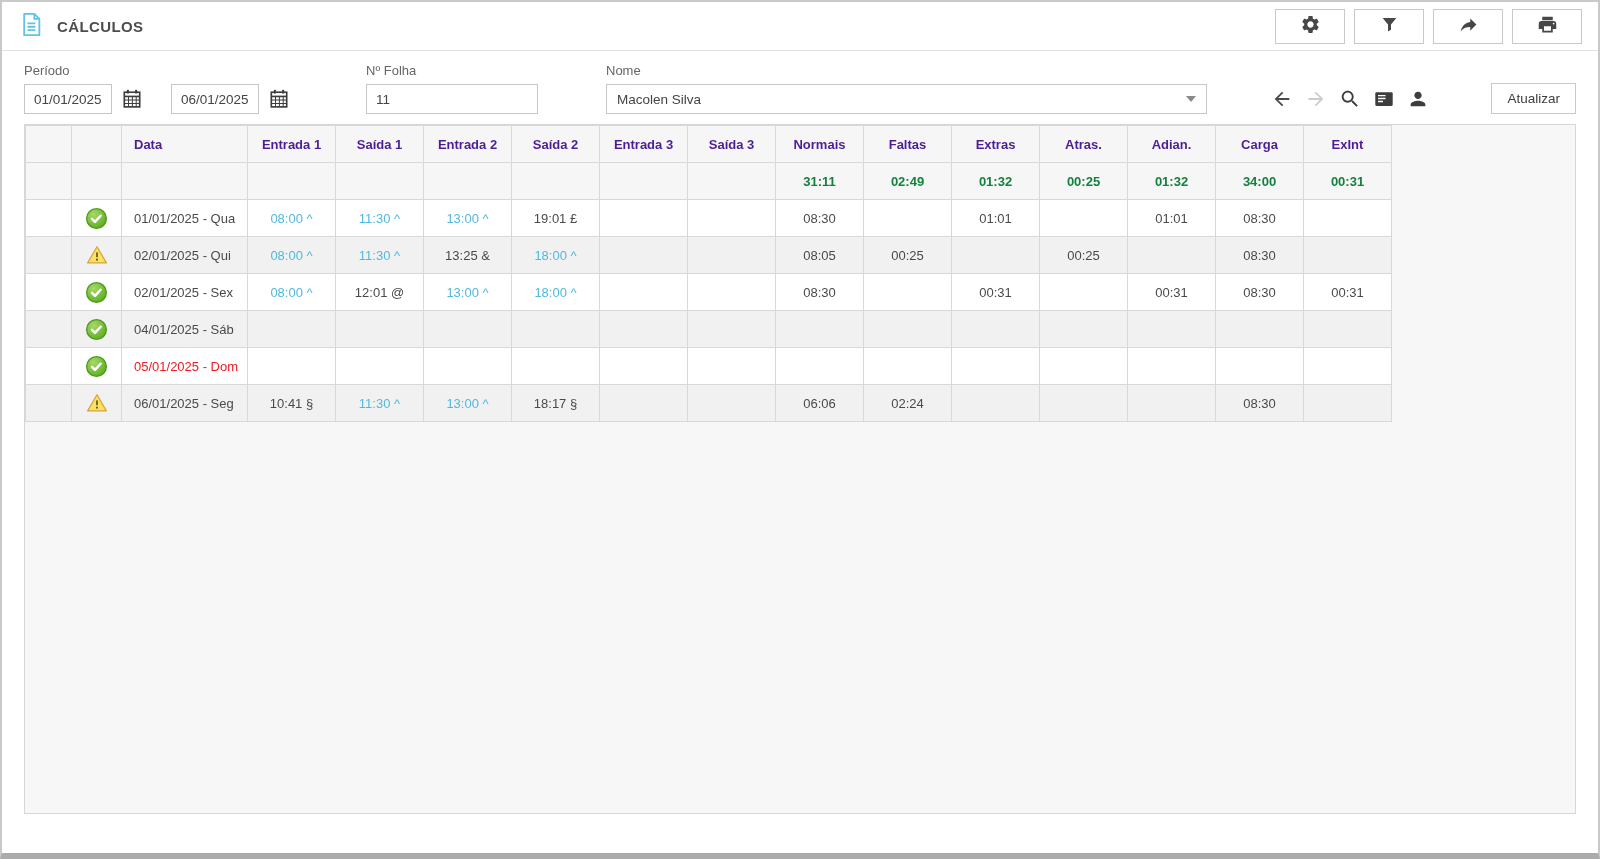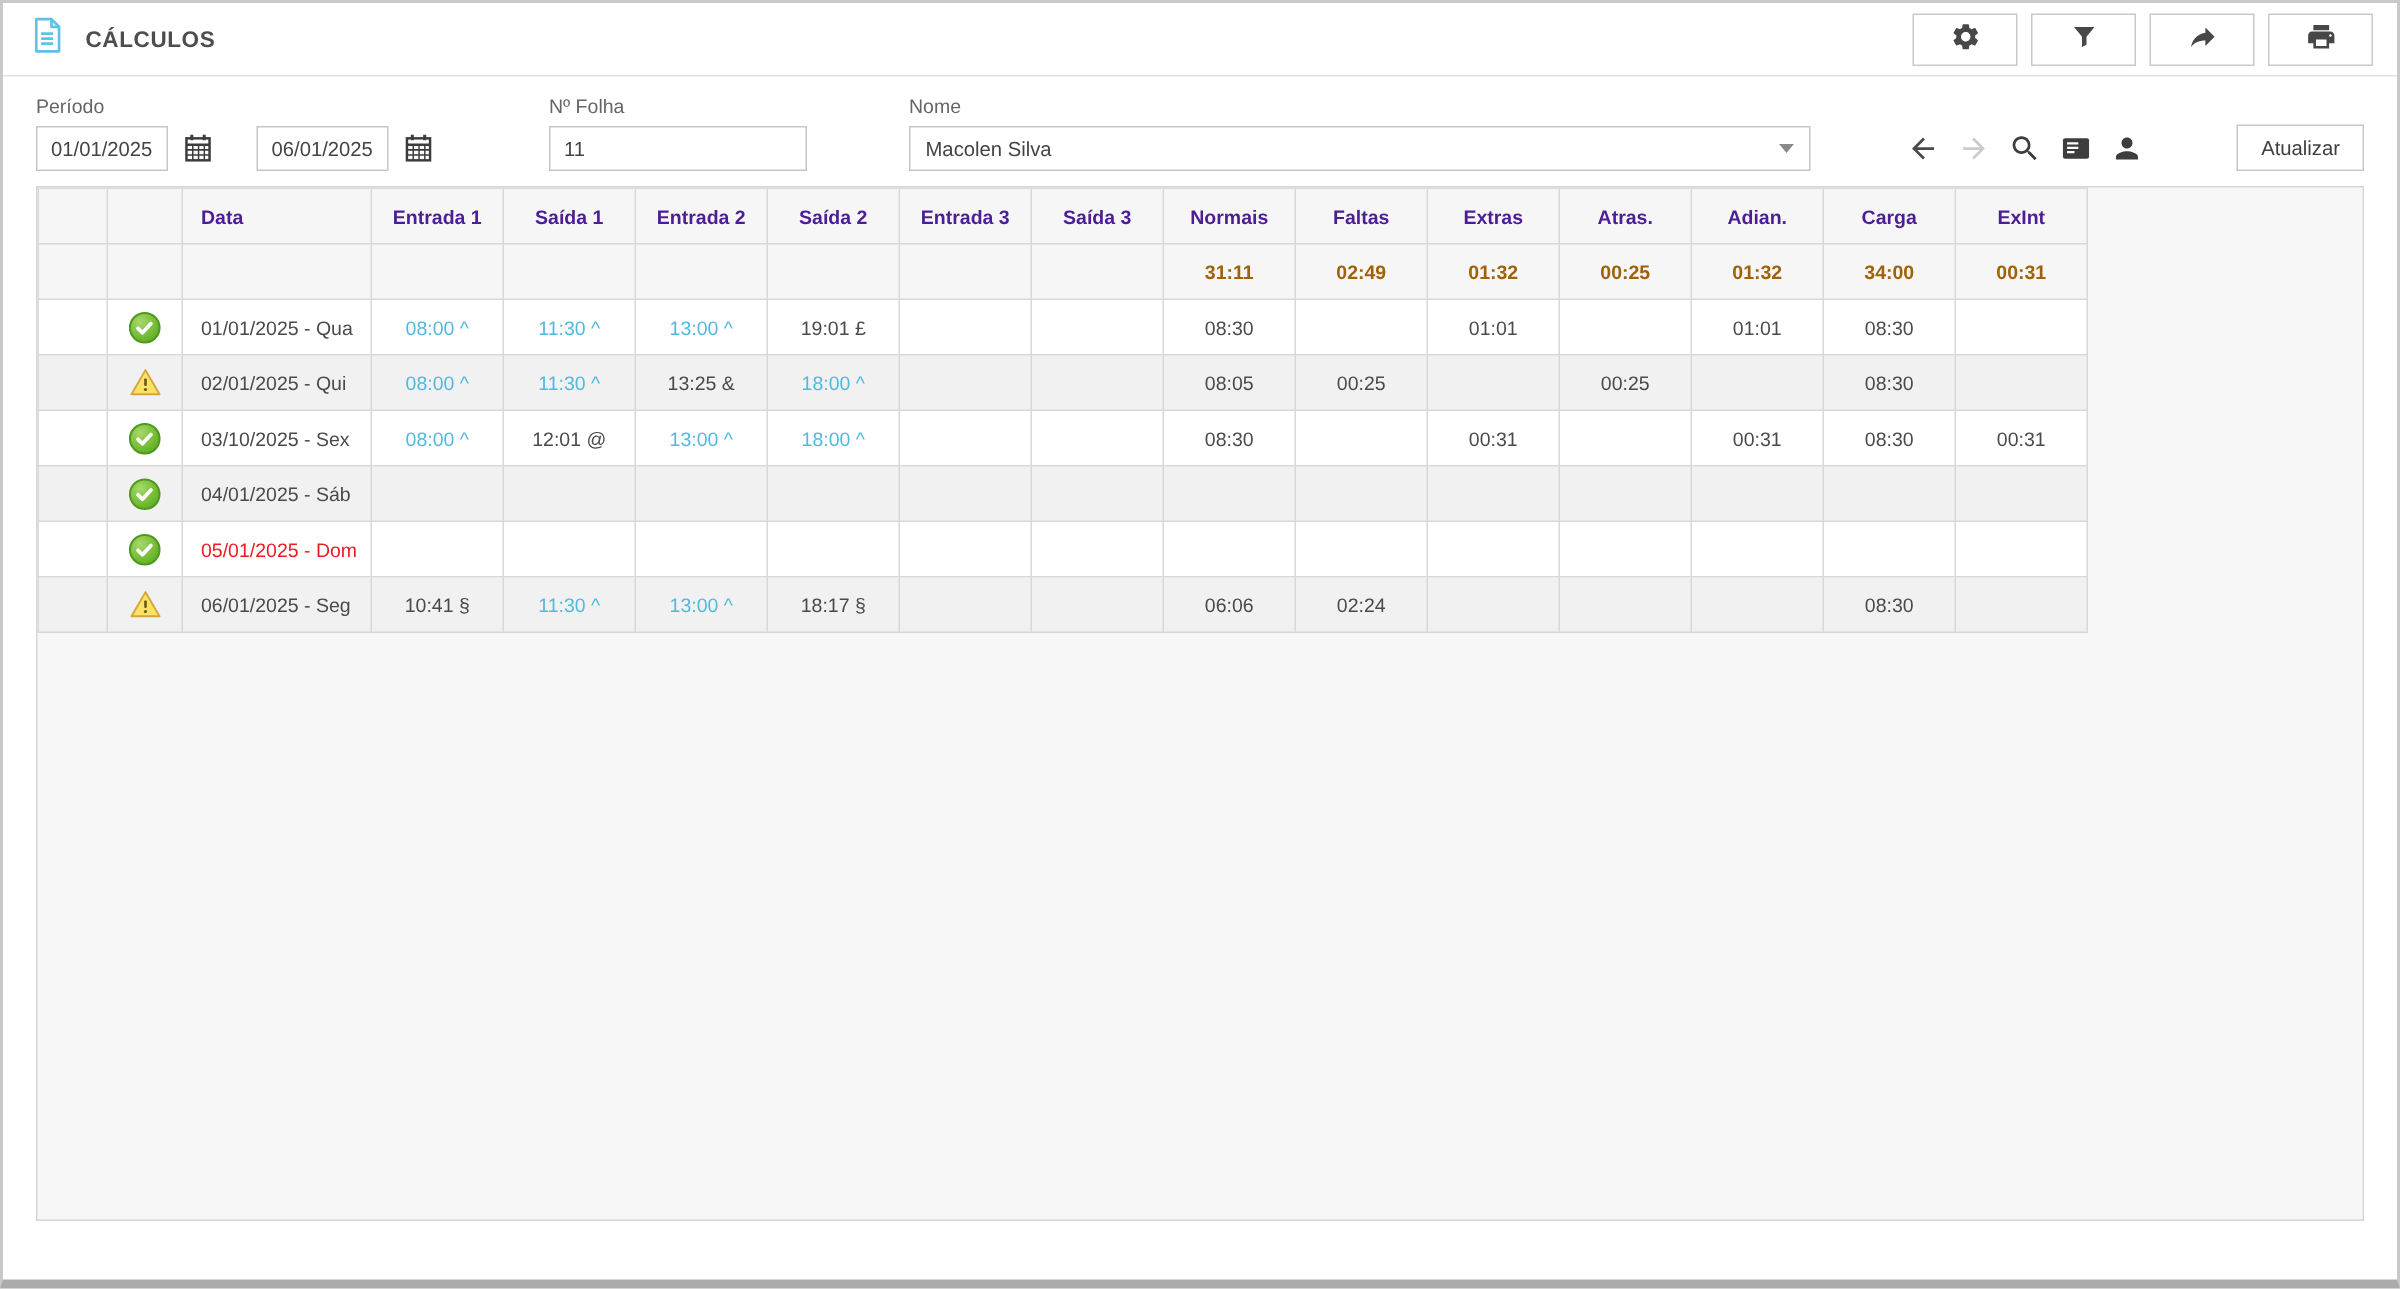--- a/index.html
+++ b/index.html
@@ -62,21 +62,21 @@
     margin:10px 22px 0 22px; height:690px; background:#f7f7f7;
     border:1px solid #d6d6d6; position:relative; overflow:hidden;
   }
   table.calc-grid { border-collapse:collapse; table-layout:fixed; width:1366px; font-size:13px; }
   .calc-grid th, .calc-grid td {
     border:1px solid #d8d8d8; height:37px; padding:0 4px;
     text-align:center; white-space:nowrap; overflow:hidden;
   }
   .calc-grid th { background:#f6f6f6; color:#4c1d95; font-weight:bold; text-align:center; }
   .calc-grid th.h-data { text-align:left; padding-left:12px; }
-  .calc-grid tr.totals-row td { background:#f6f6f6; font-weight:bold; color:#a16207; }
+  .calc-grid tr.totals-row td { background:#f6f6f6; font-weight:bold; color:#15803d; }
   .calc-grid tr.odd td { background:#ffffff; }
   .calc-grid tr.even td { background:#f1f1f1; }
   .calc-grid td.date-cell { text-align:left; padding-left:12px; }
   .calc-grid td.red { color:#eb1c24; }
   .calc-grid td.blue { color:#52b9de; }
   .calc-grid td.status-cell svg { vertical-align:middle; }
 </style>
 </head>
 <body>
 
@@ -309,21 +309,21 @@
           <td class="status-cell"><svg viewBox="0 0 24 24" width="23" height="23">
               <defs>
                 <radialGradient id="gok" cx="35%" cy="30%" r="75%">
                   <stop offset="0%" stop-color="#a6d969"></stop>
                   <stop offset="100%" stop-color="#5fae21"></stop>
                 </radialGradient>
               </defs>
               <circle cx="12" cy="12" r="10.3" fill="url(#gok)" stroke="#4e9a1d" stroke-width="1.4"></circle>
               <path d="M7.3 12.4l3.1 3.1 5.9-6.4" fill="none" stroke="#ffffff" stroke-width="2.6" stroke-linecap="round" stroke-linejoin="round"></path>
             </svg></td>
-          <td class="date-cell">03/10/2025 - Sex</td>
+          <td class="date-cell">02/01/2025 - Sex</td>
           <td class="time-cell blue">08:00 ^</td>
           <td class="time-cell">12:01 @</td>
           <td class="time-cell blue">13:00 ^</td>
           <td class="time-cell blue">18:00 ^</td>
           <td class="time-cell"></td>
           <td class="time-cell"></td>
           <td class="val-cell">08:30</td>
           <td class="val-cell"></td>
           <td class="val-cell">00:31</td>
           <td class="val-cell"></td>

